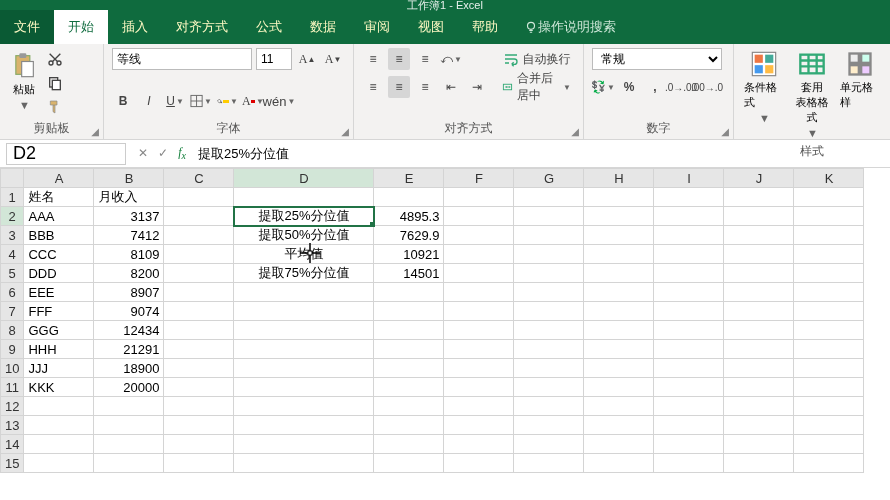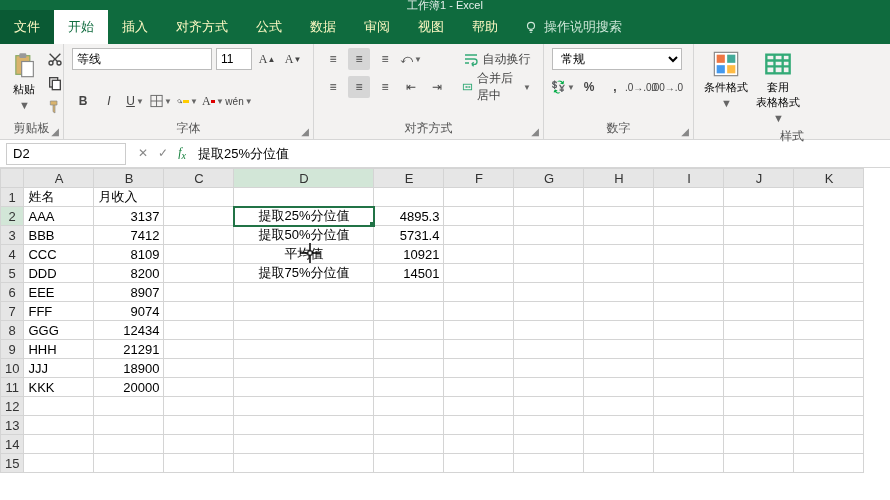--- a/index.html
+++ b/index.html
@@ -7,21 +7,21 @@
   
   
   .titlebar { background: #0f6b3e; height: 10px; display: flex; align-items: center; color: #fff; padding: 0 8px; }
   .titlebar .doc { margin-left: auto; margin-right: auto; font-size: 11px; opacity: .9; }
   
   
   .tabs { background: #0f6b3e; height: 34px; display: flex; align-items: stretch; }
   .tab { color: #fef9c3; padding: 0 14px; display: flex; align-items: center; font-size: 13px; cursor: pointer; }
   .tab.active { background: #fff; color: #0f6b3e; }
   .tab.file { background: #0a5a34; }
-  .tellme { display: flex; align-items: center; color: #cfe8d9; margin-left: 12px; gap: 6px; font-size: 13px; }
+  .tellme { display: flex; align-items: center; color: #cfe8d9; margin-left: 12px; font-size: 13px; }
   .bulb { width: 14px; height: 14px; }
   
   
   .ribbon { background: #f3f2f1; height: 96px; border-bottom: 1px solid #d6d6d6; display: flex; }
   .group { border-right: 1px solid #d6d6d6; display: flex; flex-direction: column; padding: 4px 8px 2px; position: relative; }
   .group-body { flex: 1; display: flex; align-items: flex-start; gap: 4px; }
   .group-label { text-align: center; color: #555; font-size: 12px; padding-top: 2px; position: relative; }
   .dlg-launch { position: absolute; right: 4px; bottom: 2px; color: #888; font-size: 10px; cursor: pointer; }
   
   .btn-col { display: flex; flex-direction: column; align-items: center; gap: 2px; padding: 2px; }
@@ -30,21 +30,21 @@
   .row { display: flex; gap: 4px; align-items: center; }
   .icon-btn { width: 22px; height: 22px; display: inline-flex; align-items: center; justify-content: center; cursor: pointer; color: #444; border-radius: 2px; }
   .dd { font-size: 8px; color: #666; margin-left: 1px; }
   select.combo, input.combo { border: 1px solid #bbb; background: #fff; height: 22px; font-size: 12px; padding: 0 4px; }
   
   .paste-ic { width: 28px; height: 30px; }
   .big-ic { width: 28px; height: 28px; }
   
   
   .namebox-row { display: flex; align-items: center; height: 28px; border-bottom: 1px solid #d6d6d6; background: #fff; }
-  .namebox { width: 120px; border: 1px solid #ccc; margin: 2px 6px; height: 22px; font-size: 13px; padding: 0 6px; }
+  .namebox { width: 120px; border: 1px solid #ccc; margin: 2px 6px; height: 22px; font-size: 18px; padding: 0 6px; }
   .fx-btns { display: flex; gap: 10px; padding: 0 6px; color: #888; align-items: center; }
   .fx-btns .fx { font-style: italic; font-family: serif; color: #15803d; }
   .formula-in { flex: 1; border: none; height: 22px; font-size: 13px; padding: 0 6px; outline: none; }
   
   
   .grid-wrap { position: relative; overflow: hidden; height: 332px; }
   table.grid { border-collapse: collapse; table-layout: fixed; }
   .grid th, .grid td { border: 1px solid #d4d4d4; height: 19px; font-size: 13px; background: #fff; padding: 0 4px; overflow: hidden; white-space: nowrap; }
   .grid thead th { background: #e6e6e6; color: #333; font-weight: normal; text-align: center; position: sticky; top: 0; }
   .grid .rowhdr { background: #e6e6e6; text-align: center; color: #333; width: 22px; font-weight: normal; }
@@ -84,21 +84,21 @@
     <svg class="bulb" viewBox="0 0 24 24" fill="none" stroke="#cfe8d9" stroke-width="2">
         <circle cx="12" cy="10" r="6"></circle>
         <path d="M9 18h6M10 21h4"></path>
       </svg>
     <span>操作说明搜索</span>
   </div>
 </div>
 
 <div class="ribbon">
 
-  <div class="group" style="width:64px">
+  <div class="group" style="width:104px">
     <div class="group-body">
       <div class="btn-col">
         <svg class="paste-ic" viewBox="0 0 24 24">
             <rect x="5" y="4" width="12" height="16" fill="#d9b36c" stroke="#8a6"></rect>
             <rect x="8" y="2" width="6" height="4" fill="#999" rx="1"></rect>
             <rect x="10" y="9" width="10" height="13" fill="#fff" stroke="#888"></rect>
           </svg>
         <span>粘贴</span>
         <span class="dd">▼</span>
       </div>
@@ -160,21 +160,21 @@
             </svg>
             <span class="underline-yellow"></span>
             <span class="dd">▼</span>
           </span>
         <span class="icon-btn">
             <span style="font-family:serif">A</span>
             <span class="underline-red"></span>
             <span class="dd">▼</span>
           </span>
         <span class="icon-btn">
-            <span style="font-size:10px">wén</span>
+            <span style="font-size:13px">wén</span>
             <span class="dd">▼</span>
           </span>
       </div>
     </div>
     <div class="group-label">字体</div>
     <span class="dlg-launch">◢</span>
   </div>
 
   <div class="group" style="width:230px">
     <div class="group-body">
@@ -248,20 +248,29 @@
       </div>
       <div class="btn-col">
         <svg class="big-ic" viewBox="0 0 24 24" fill="none" stroke="#3a7" stroke-width="2">
             <rect x="2" y="4" width="20" height="16"></rect>
             <path d="M2 9h20M2 14h20M9 4v16M16 4v16"></path>
           </svg>
         <span style="white-space:pre-line;text-align:center">套用
 表格格式</span>
           <span class="dd">▼</span>
       </div>
+      <div class="btn-col">
+        <svg class="big-ic" viewBox="0 0 24 24" fill="none" stroke="#888" stroke-width="2">
+            <rect x="3" y="3" width="8" height="8" fill="#eee"></rect>
+            <rect x="13" y="3" width="8" height="8" fill="#cfe"></rect>
+            <rect x="3" y="13" width="8" height="8" fill="#fec"></rect>
+            <rect x="13" y="13" width="8" height="8" fill="#ecf"></rect>
+          </svg>
+        <span>单元格样</span>
+      </div>
     </div>
     <div class="group-label">样式</div>
   </div>
 </div>
 
 <div class="namebox-row">
   <input class="namebox" value="D2" style="">
   <div class="fx-btns">
     <span>✕</span>
     <span>✓</span>
@@ -316,21 +325,21 @@
           <td></td>
           <td></td>
           <td></td>
         </tr>
         <tr>
           <th class="rowhdr">3</th>
           <td>BBB</td>
           <td class="num">7412</td>
           <td></td>
           <td class="ctr">提取50%分位值</td>
-          <td class="num">5731.4</td>
+          <td class="num">7629.9</td>
           <td></td>
           <td></td>
           <td></td>
           <td></td>
           <td></td>
           <td></td>
         </tr>
         <tr>
           <th class="rowhdr">4</th>
           <td>CCC</td>

